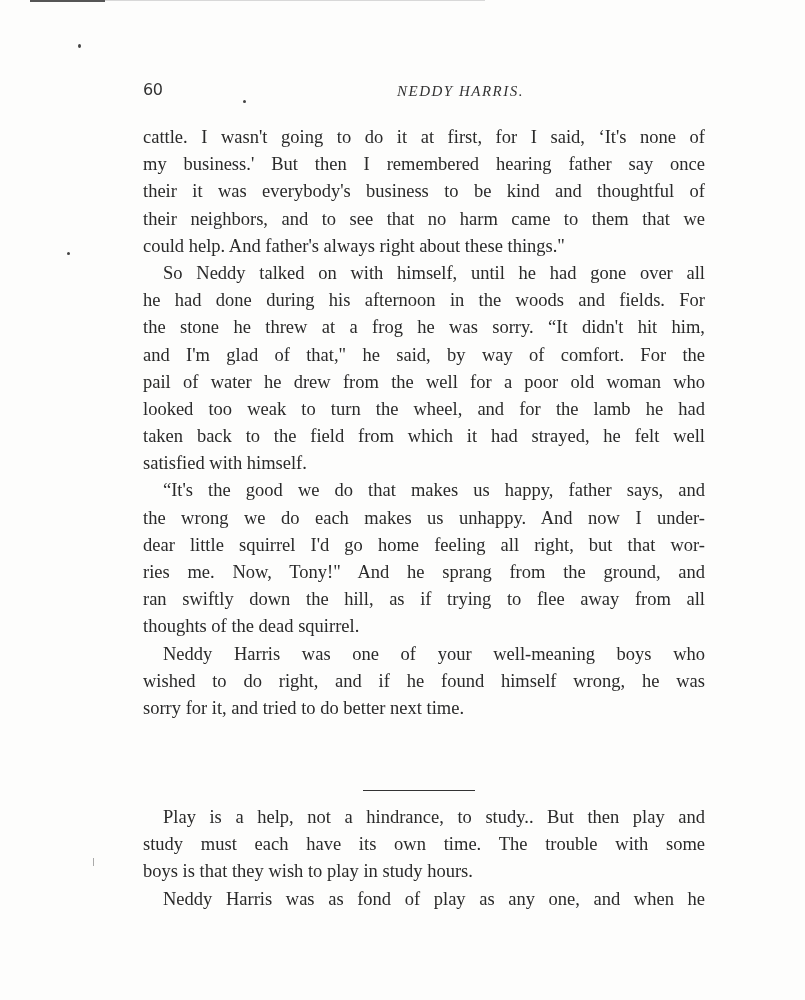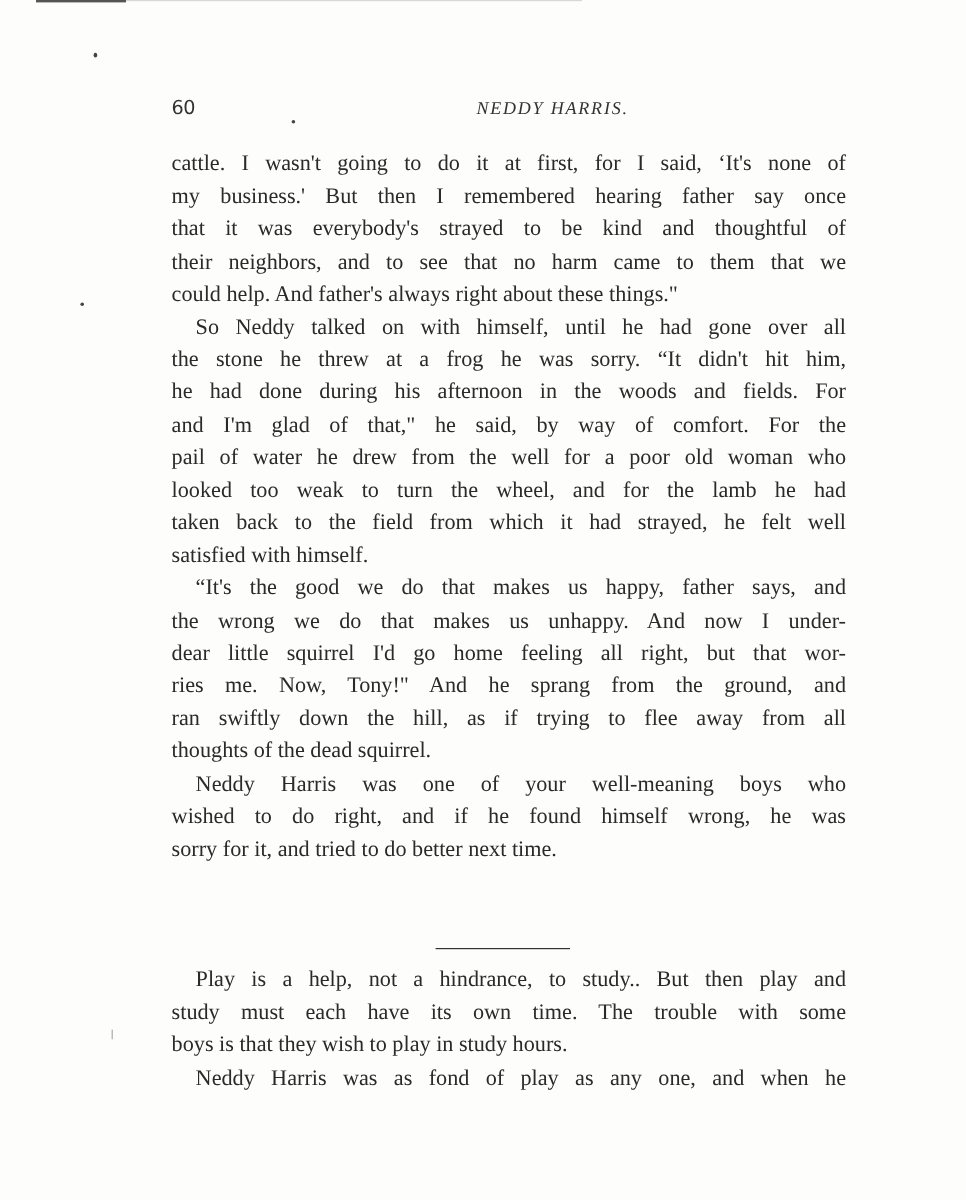--- a/index.html
+++ b/index.html
@@ -111,33 +111,33 @@
 <div class="speck" style="left:243px;top:100px;width:3px;height:3px;"></div>
 
 <div class="running-head">
   <span class="page-number">60</span>
   <span class="running-title">NEDDY HARRIS.</span>
 </div>
 
 <div class="text-block">
   <span class="line">cattle.  I wasn't going to do it at first, for I said, ‘It's none of</span>
   <span class="line">my business.'  But then I remembered hearing father say once</span>
-  <span class="line">that it was everybody's strayed to be kind and thoughtful of</span>
+  <span class="line">their it was everybody's business to be kind and thoughtful of</span>
   <span class="line">their neighbors, and to see that no harm came to them that we</span>
   <span class="line last">could help.  And father's always right about these things."</span>
   <span class="line indent">So Neddy talked on with himself, until he had gone over all</span>
+  <span class="line">he had done during his afternoon in the woods and fields.  For</span>
   <span class="line">the stone he threw at a frog he was sorry.  “It didn't hit him,</span>
-  <span class="line">he had done during his afternoon in the woods and fields.  For</span>
   <span class="line">and I'm glad of that," he said, by way of comfort.  For the</span>
   <span class="line">pail of water he drew from the well for a poor old woman who</span>
   <span class="line">looked too weak to turn the wheel, and for the lamb he had</span>
   <span class="line">taken back to the field from which it had strayed, he felt well</span>
   <span class="line last">satisfied with himself.</span>
   <span class="line indent">“It's the good we do that makes us happy, father says, and</span>
-  <span class="line">the wrong we do that makes us unhappy.  And now I under-</span>
+  <span class="line">the wrong we do each makes us unhappy.  And now I under-</span>
   <span class="line">dear little squirrel I'd go home feeling all right, but that wor-</span>
   <span class="line">ries me.  Now, Tony!"  And he sprang from the ground, and</span>
   <span class="line">ran swiftly down the hill, as if trying to flee away from all</span>
   <span class="line last">thoughts of the dead squirrel.</span>
   <span class="line indent">Neddy Harris was one of your well-meaning boys who</span>
   <span class="line">wished to do right, and if he found himself wrong, he was</span>
   <span class="line last">sorry for it, and tried to do better next time.</span>
 </div>
 
 <div class="section-rule"></div>

